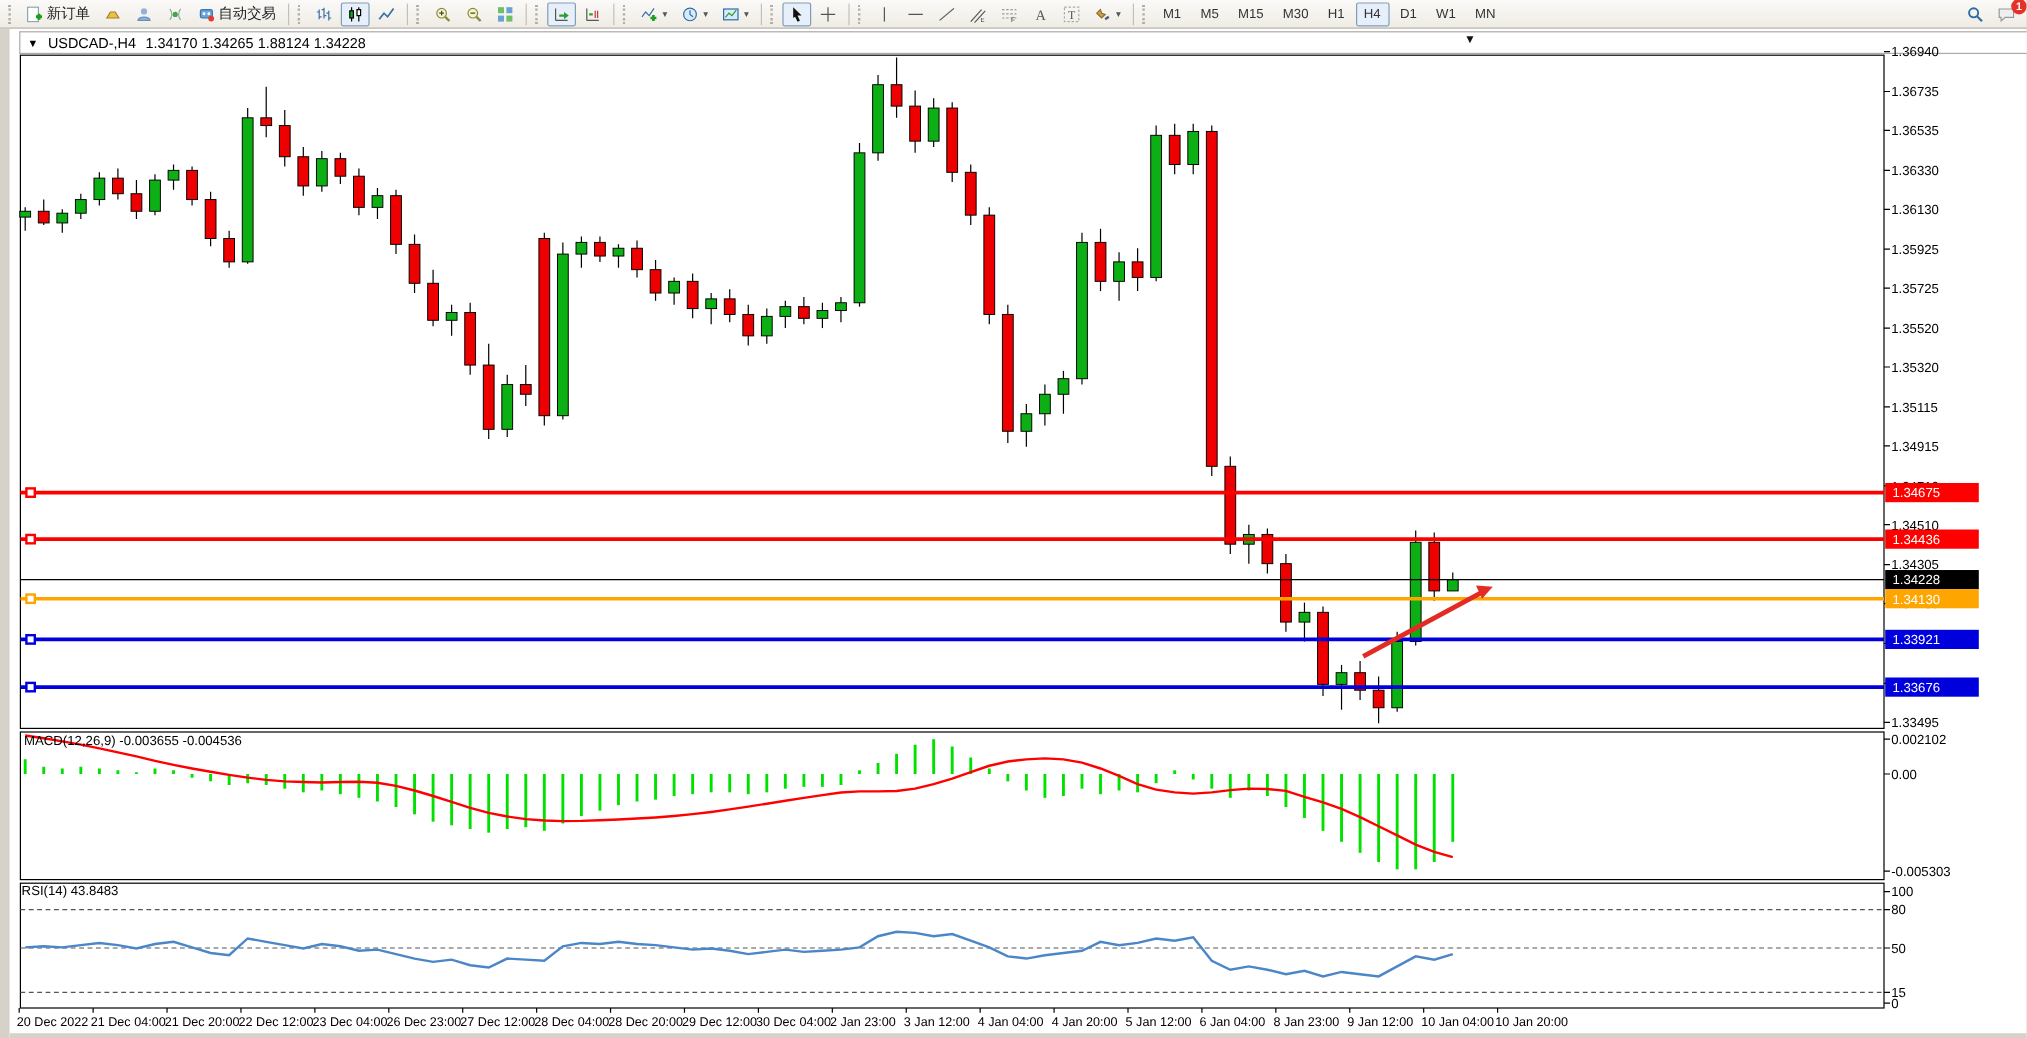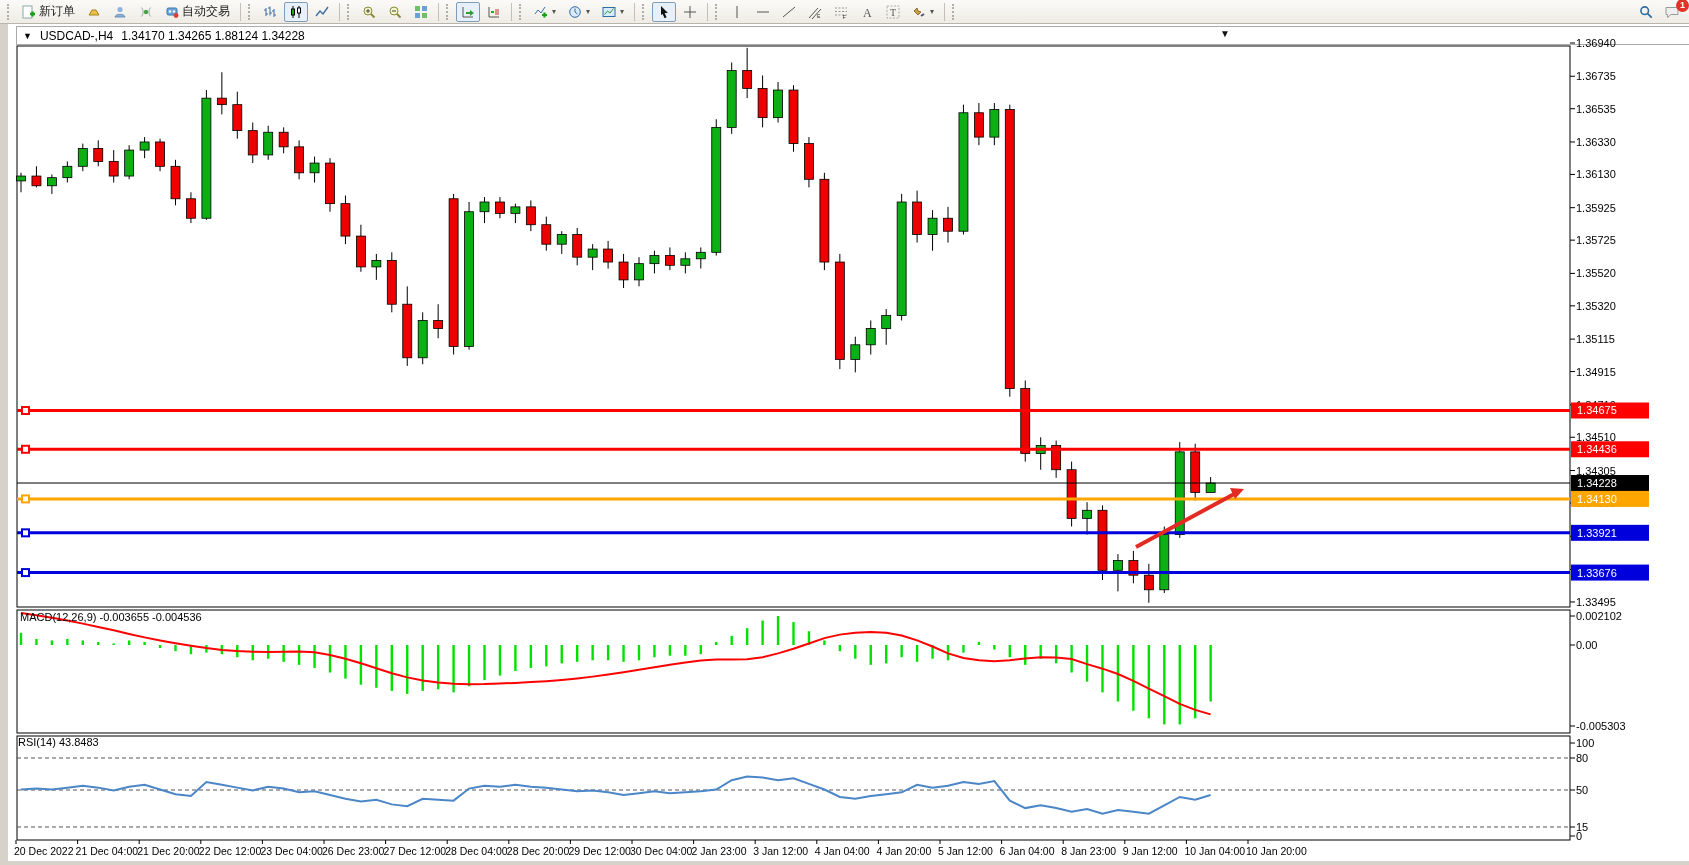--- a/index.html
+++ b/index.html
@@ -219,20 +219,31 @@
         <button class="tb">
           <span class="ic"><svg viewBox="0 0 14 14">
               <path d="M2 6l3-3 1 3 3 1-3 3z" fill="#caa04e" stroke="#8f6d24"></path>
               <path d="M9 11l3-2" stroke="#557" stroke-width="2"></path>
             </svg></span>
           <span class="dd">▾</span>
         </button>
       </div>
       <div class="tb-sep"></div>
       <div class="tb-handle"></div>
+      <div class="tb-group">
+        <button class="tb tf">M1</button>
+        <button class="tb tf">M5</button>
+        <button class="tb tf">M15</button>
+        <button class="tb tf">M30</button>
+        <button class="tb tf">H1</button>
+        <button class="tb active tf">H4</button>
+        <button class="tb tf">D1</button>
+        <button class="tb tf">W1</button>
+        <button class="tb tf">MN</button>
+      </div>
       <div class="tb-right">
         <button class="tb">
           <span class="ic"><svg viewBox="0 0 14 14">
               <circle cx="5.7" cy="5.7" r="3.8" fill="none" stroke="#2e6da4" stroke-width="1.6"></circle>
               <path d="M8.7 8.7l4 4" stroke="#2e6da4" stroke-width="1.8"></path>
             </svg></span>
         </button>
         <button class="tb badge">
           <span class="ic"><svg viewBox="0 0 14 14">
               <path d="M1 2.5h12v7H6l-3.4 3v-3H1z" fill="#efefef" stroke="#999"></path>

